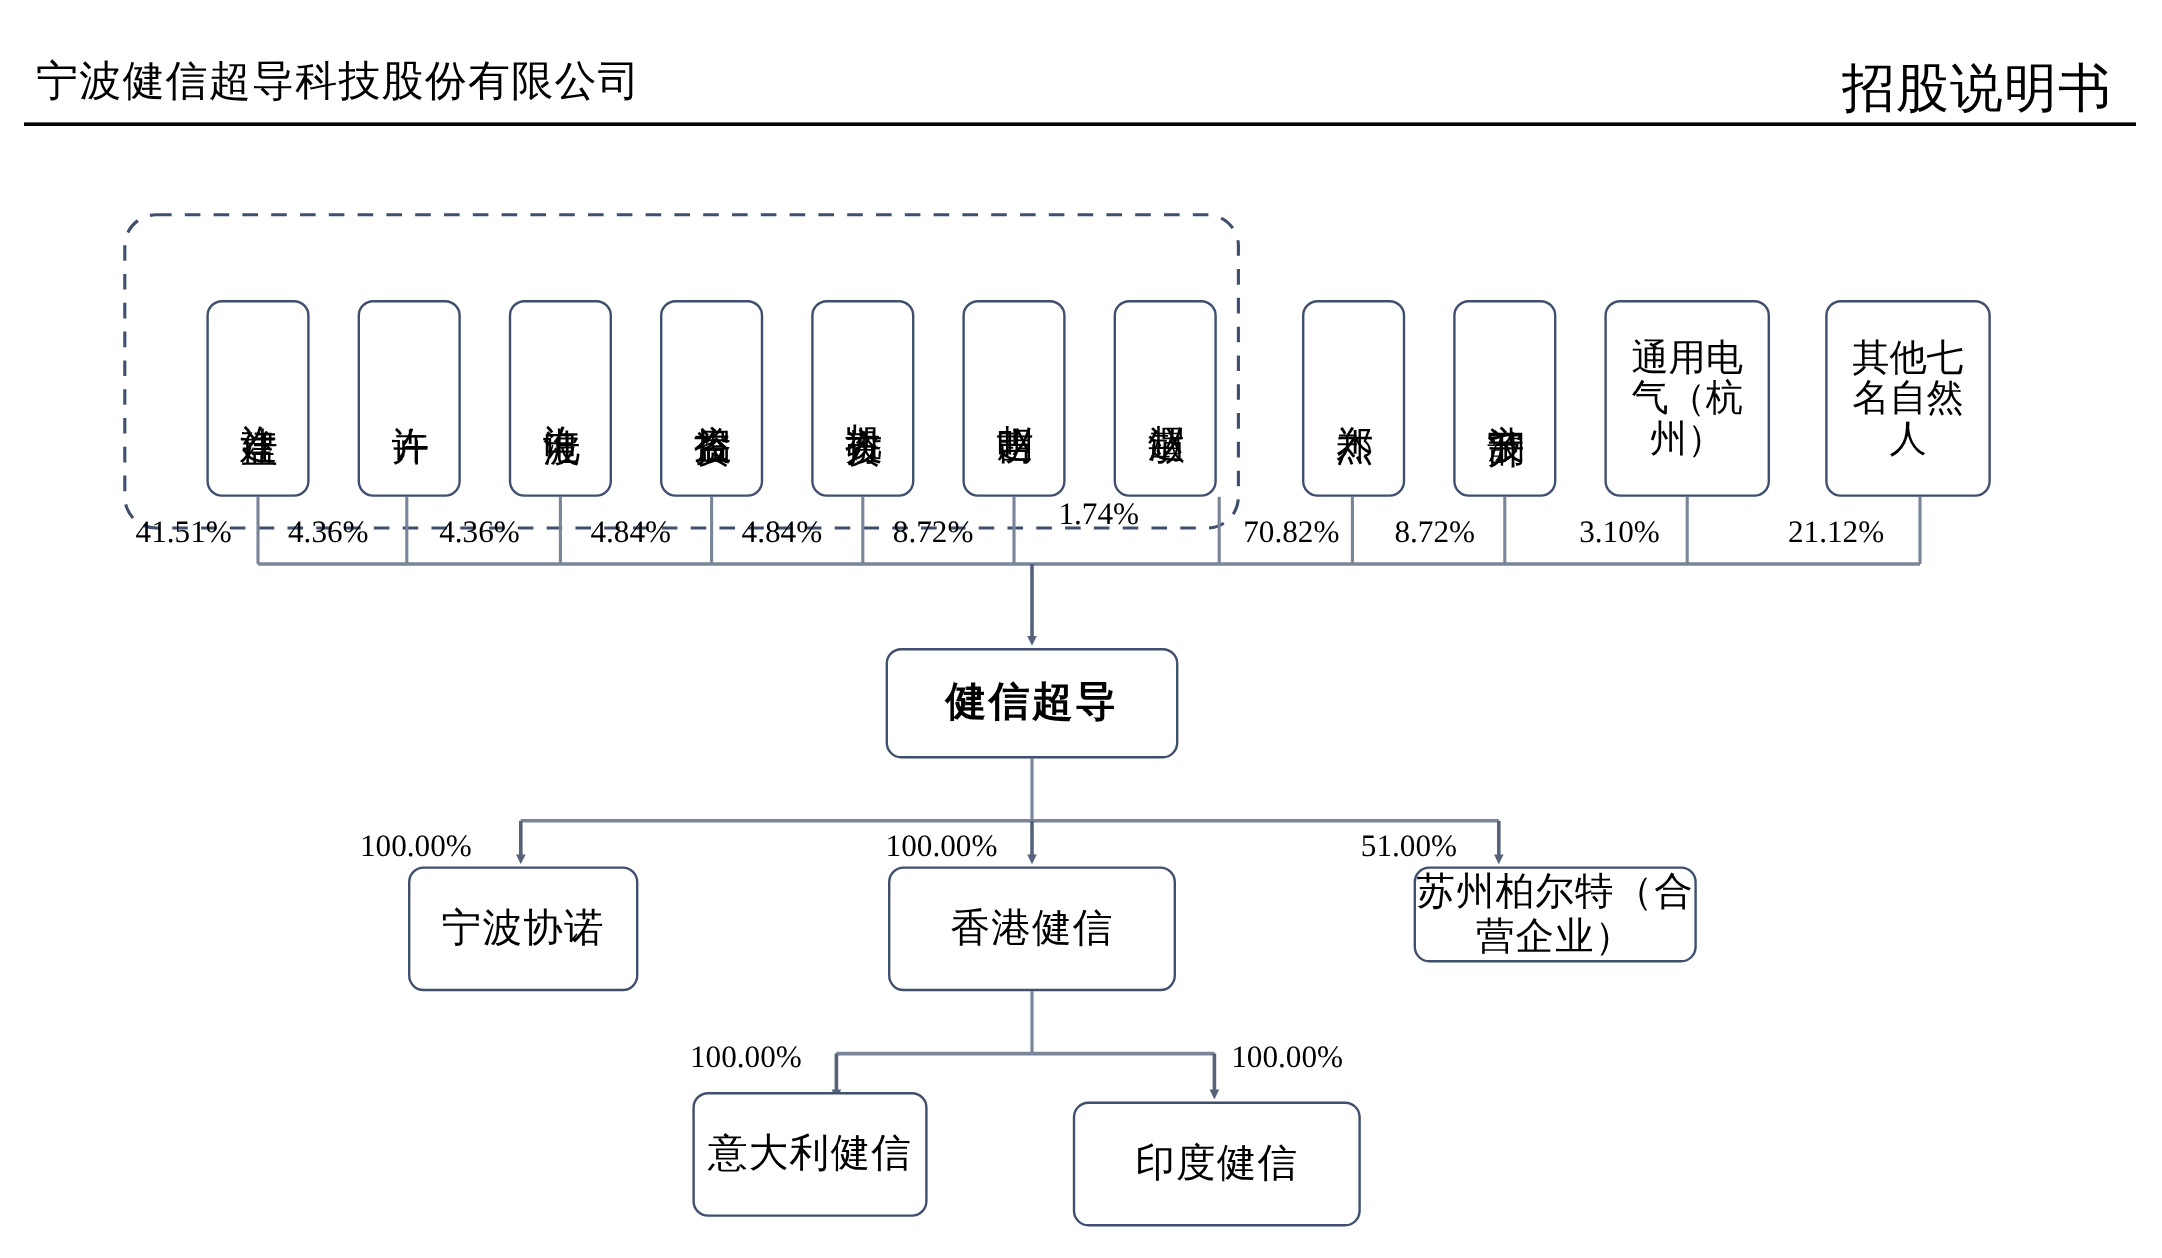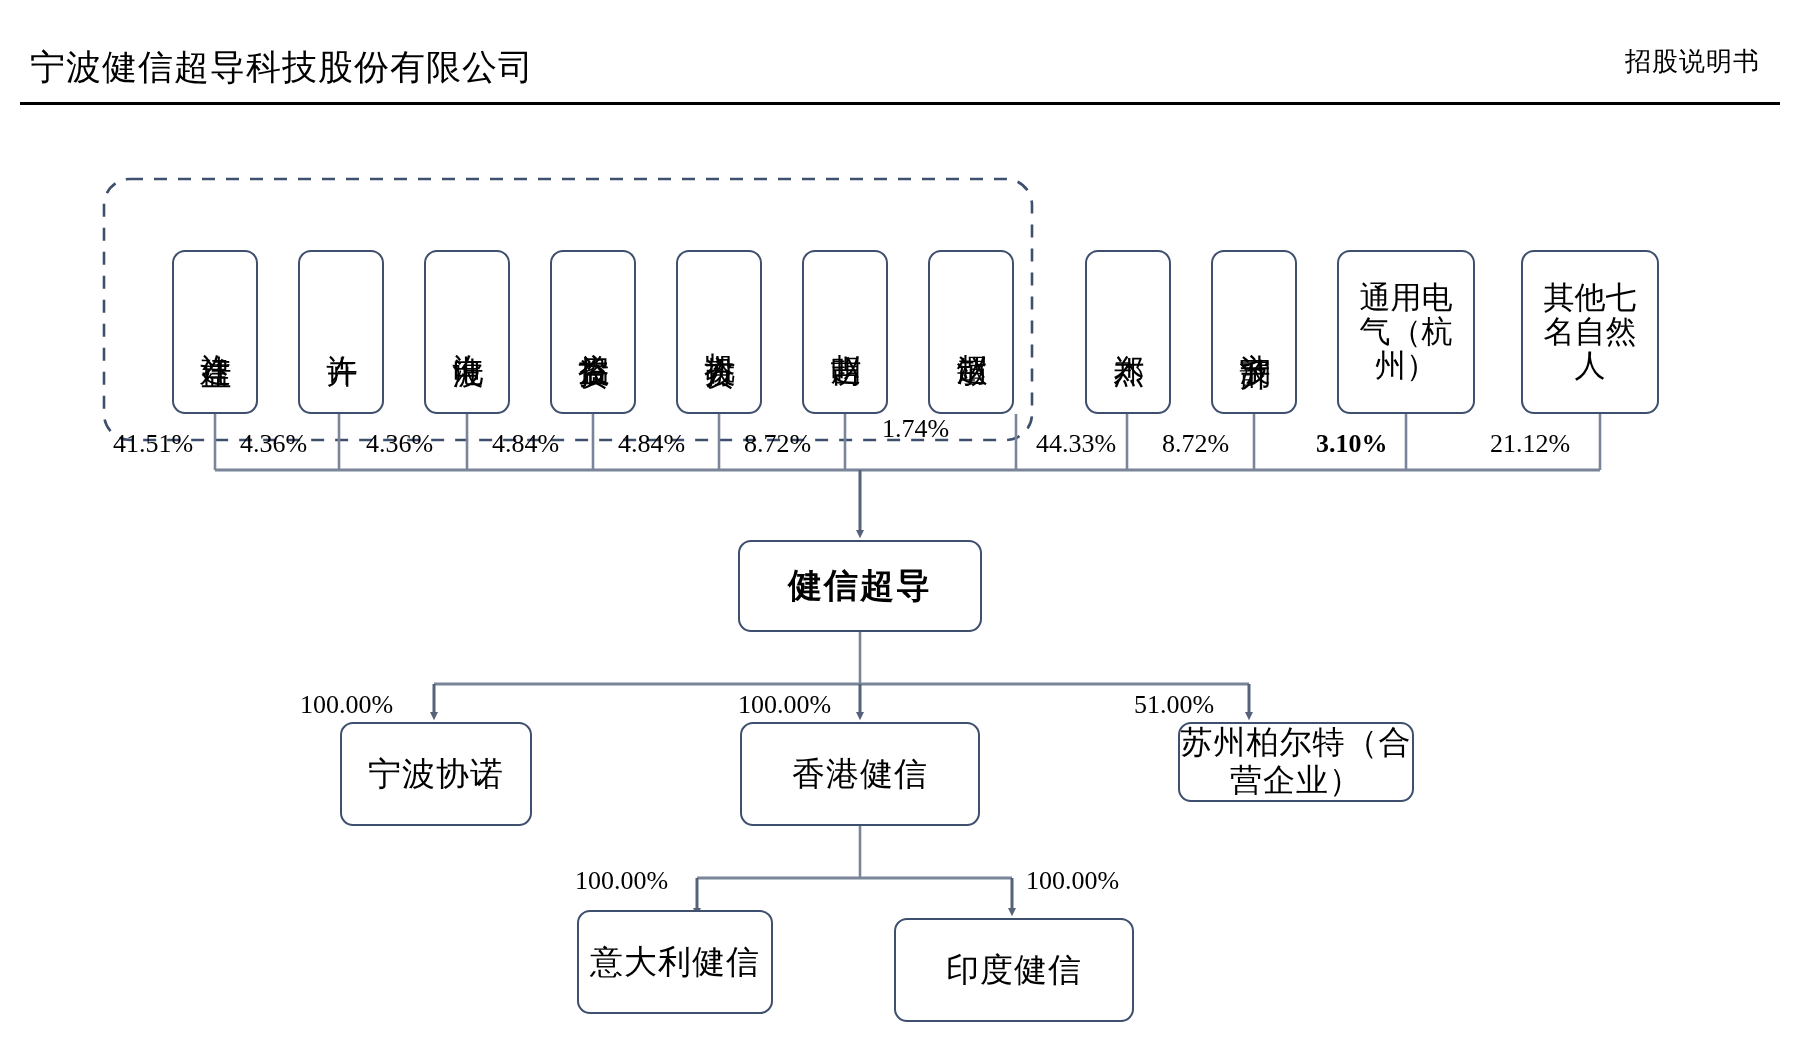--- a/index.html
+++ b/index.html
@@ -11,21 +11,21 @@
 
   
   .page-header{
     position:absolute;left:0;top:44px;width:1802px;height:62px;text-align:center;
   }
   .hdr-left{
     position:absolute;left:30px;top:0px;font-size:35px;letter-spacing:1px;
     white-space:nowrap;
   }
   .hdr-right{
-    position:absolute;right:42px;top:0px;font-size:26px;letter-spacing:1px;
+    position:absolute;right:42px;top:0px;font-size:44px;letter-spacing:1px;
     white-space:nowrap;
   }
   .hdr-rule{
     position:absolute;left:20px;top:58px;width:1760px;height:3px;background:#000;
   }
 
   
   .diagram{position:absolute;left:0;top:0;width:1802px;height:1048px;}
   .diagram svg{position:absolute;left:0;top:0;}
 
@@ -150,23 +150,23 @@
     <span class="lbl">其他七名自然人</span>
   </div>
 
   <div class="pct" style="left:113px;top:429px;">41.51%</div>
   <div class="pct" style="left:240px;top:429px;">4.36%</div>
   <div class="pct" style="left:366px;top:429px;">4.36%</div>
   <div class="pct" style="left:492px;top:429px;">4.84%</div>
   <div class="pct" style="left:618px;top:429px;">4.84%</div>
   <div class="pct" style="left:744px;top:429px;">8.72%</div>
   <div class="pct" style="left:870px;top:414px;margin-left:12px;">1.74%</div>
-  <div class="pct" style="left:1036px;top:429px;">44.33%</div>
+  <div class="pct" style="left:1036px;top:429px;">70.82%</div>
   <div class="pct" style="left:1162px;top:429px;">8.72%</div>
-  <div class="pct" style="left:1316px;top:429px;font-weight:bold;">3.10%</div>
+  <div class="pct" style="left:1316px;top:429px;">3.10%</div>
   <div class="pct" style="left:1490px;top:429px;">21.12%</div>
 
   <div class="node t-mid" style="left:738px;top:540px;width:244px;height:92px;font-weight:bold;">
     <span class="lbl">健信超导</span>
   </div>
 
   <div class="node t-sub" style="left:340px;top:722px;width:192px;height:104px;">
     <span class="lbl">宁波协诺</span>
   </div>
   <div class="node t-sub" style="left:740px;top:722px;width:240px;height:104px;">

